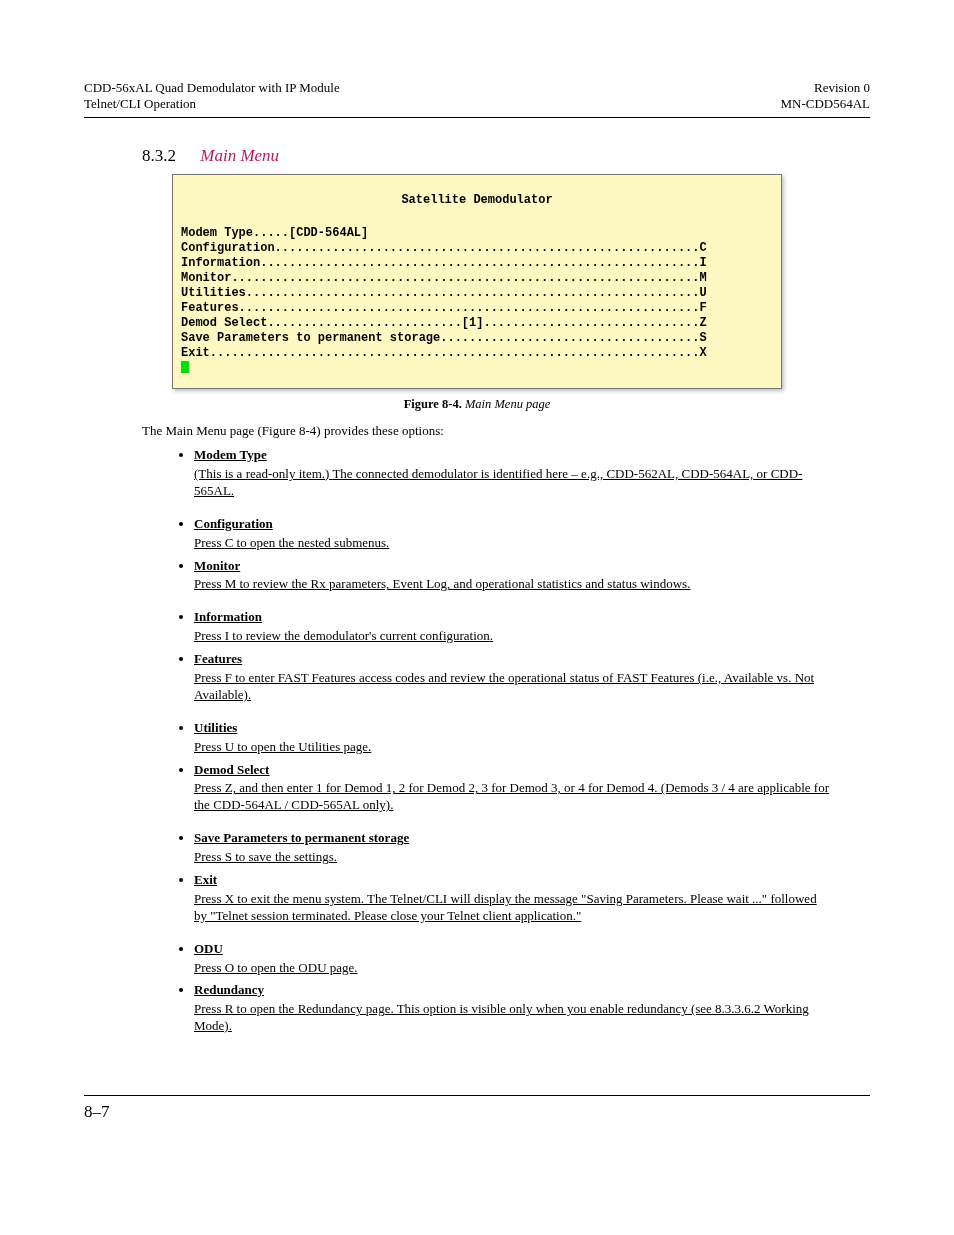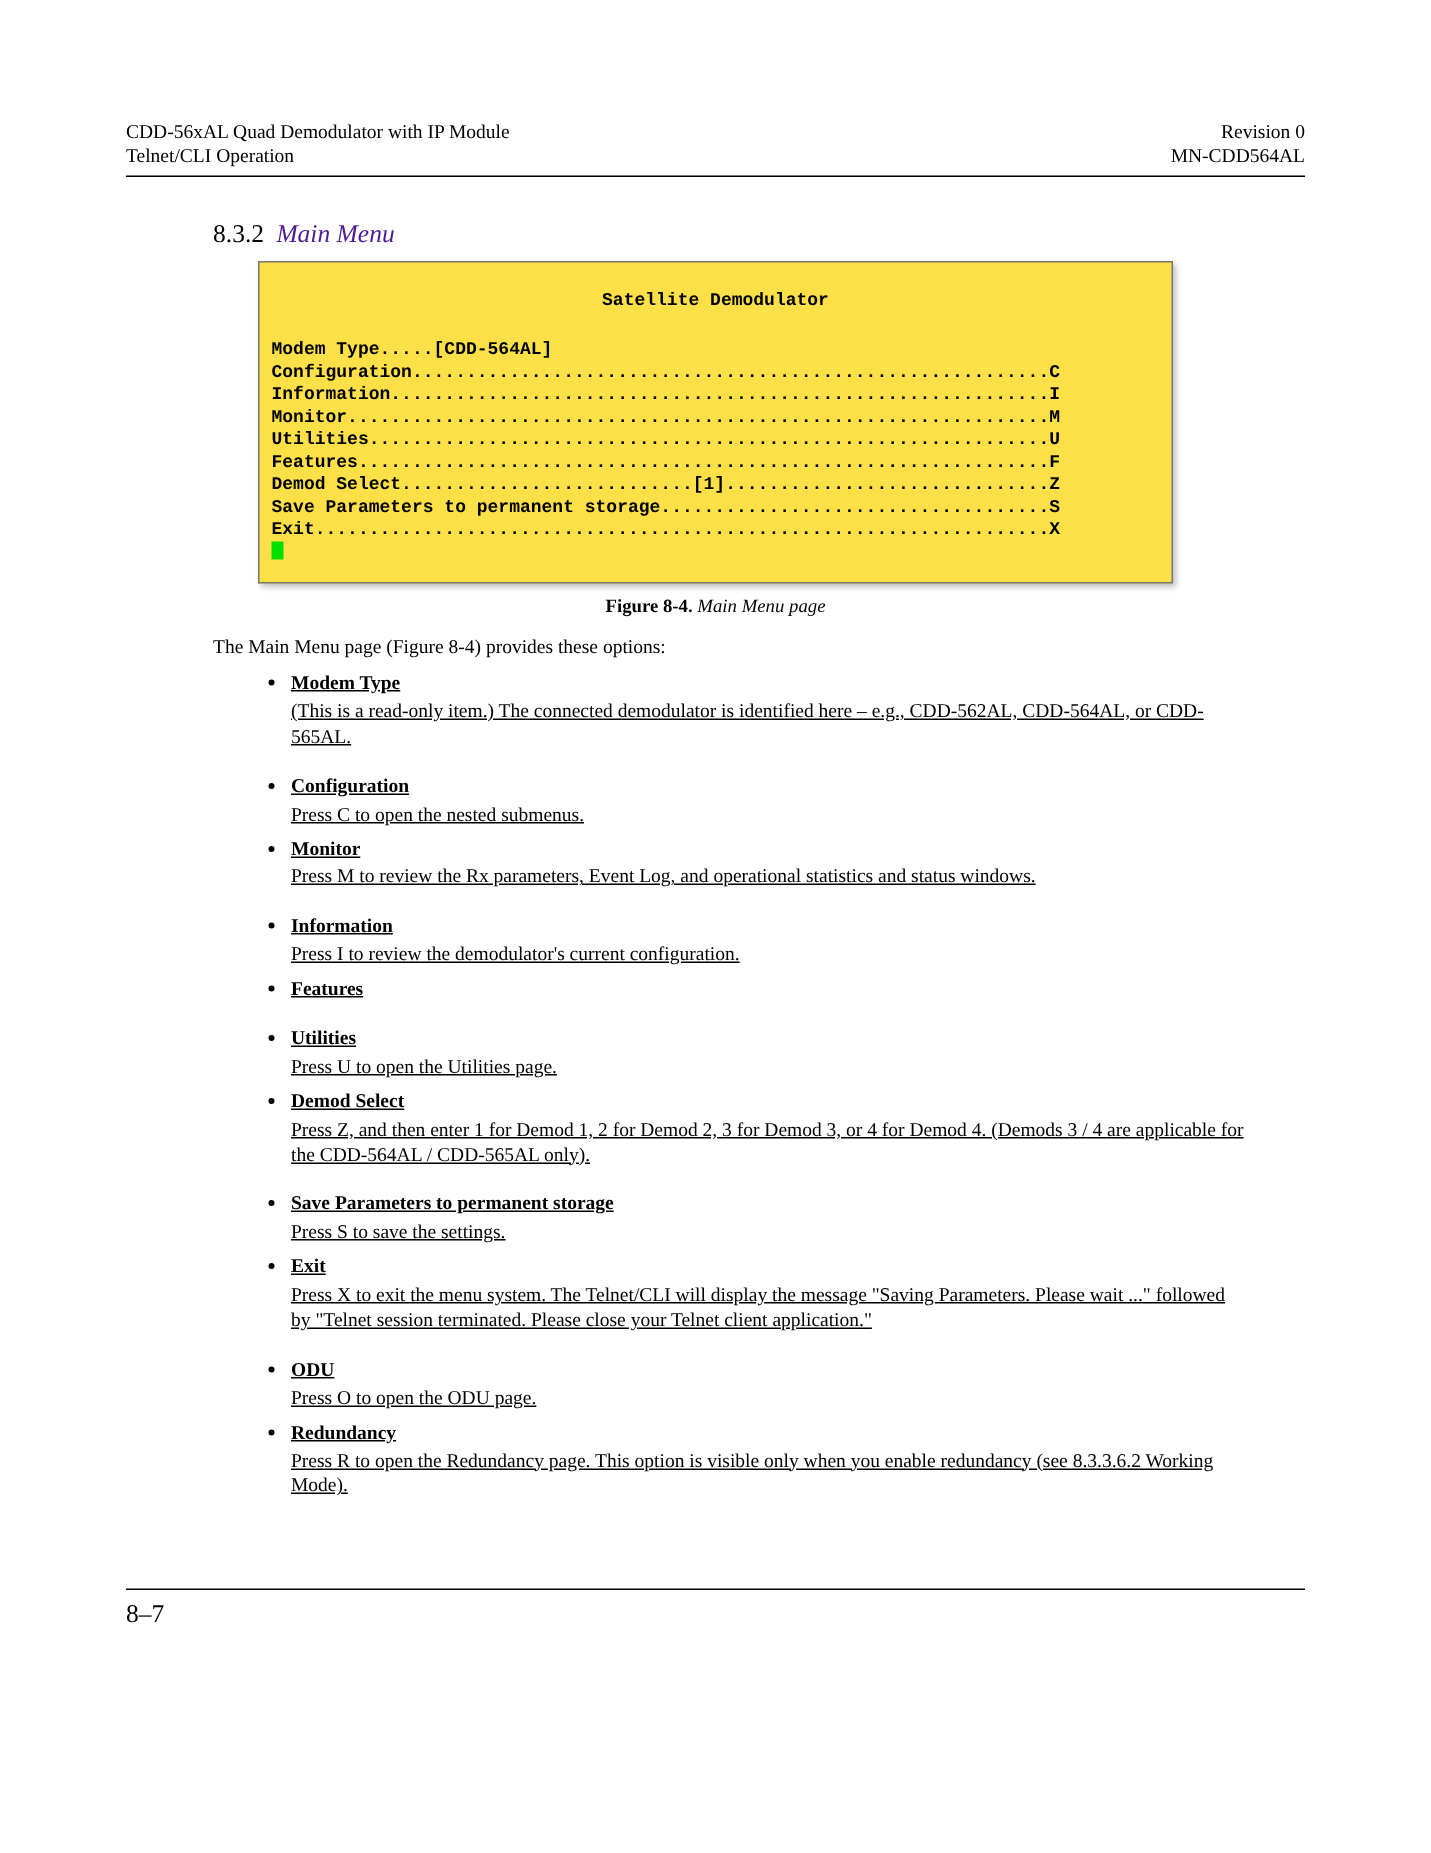--- a/index.html
+++ b/index.html
@@ -6,23 +6,23 @@
   html, body { width: 954px; height: 1235px; background: #fff; font-family: "Times New Roman", Times, serif; color: #000; }
   .page { padding: 80px 84px 40px 84px; }
   .hdr { display: flex; justify-content: space-between; font-size: 13px; line-height: 1.25; margin-bottom: 4px; }
   .hdr .left { }
   .hdr .right { text-align: right; }
   hr.top { border: none; border-top: 1.5px solid #000; margin-top: 2px; margin-bottom: 26px; }
   hr.bot { border: none; border-top: 1.5px solid #000; margin-top: 700px; margin-bottom: 6px; }
   .ftr { font-size: 17px; }
   .section-title { font-size: 17px; margin: 28px 0 6px 58px; }
   .sect-num { color: #000; }
-  .sect-txt { font-style: italic; color: #4c1d95; margin-left: 4px; }
+  .sect-txt { font-style: italic; color: #be185d; margin-left: 20px; }
   .figure { margin: 8px auto 6px auto; width: 610px; }
-  .fig-frame { border: 1px solid #777; box-shadow: 2px 2px 4px rgba(0,0,0,0.25); padding: 18px 8px 10px 8px; background: #fde047; font-family: "Courier New", monospace; font-size: 12px; line-height: 1.25; font-weight: bold; color: #000; }
+  .fig-frame { border: 1px solid #777; box-shadow: 2px 2px 4px rgba(0,0,0,0.25); padding: 18px 8px 10px 8px; background: #fef9c3; font-family: "Courier New", monospace; font-size: 12px; line-height: 1.25; font-weight: bold; color: #000; }
   .fig-title { text-align: center; margin-bottom: 18px; }
   .menu-line { white-space: pre; }
   .cursor { display: inline-block; width: 8px; height: 12px; background: #00e000; vertical-align: baseline; }
   .fig-caption { text-align: center; font-size: 12.5px; margin: 8px 0 10px 0; }
   .fig-cap-b { font-weight: bold; }
   .fig-cap-i { font-style: italic; }
   .body-para { font-size: 13px; margin: 6px 0 8px 58px; line-height: 1.35; }
   ul.items { list-style: disc; margin-left: 110px; font-size: 13px; line-height: 1.3; }
   ul.items li { margin: 6px 0 2px 0; padding-right: 40px; text-decoration: underline; }
   ul.items li .label { font-weight: bold; }
@@ -75,21 +75,21 @@
 
   <div class="body-para">The Main Menu page (Figure 8-4) provides these options:</div>
 
   <ul class="items">
     <li><span class="label">Modem Type</span><span class="desc">(This is a read-only item.) The connected demodulator is identified here – e.g., CDD-562AL, CDD-564AL, or CDD-565AL.</span></li>
     <div class="pair-gap"></div>
     <li><span class="label">Configuration</span><span class="desc">Press C to open the nested submenus.</span></li>
     <li><span class="label">Monitor</span><span class="desc">Press M to review the Rx parameters, Event Log, and operational statistics and status windows.</span></li>
     <div class="pair-gap"></div>
     <li><span class="label">Information</span><span class="desc">Press I to review the demodulator's current configuration.</span></li>
-    <li><span class="label">Features</span></li>
+    <li><span class="label">Features</span><span class="desc">Press F to enter FAST Features access codes and review the operational status of FAST Features (i.e., Available vs. Not Available).</span></li>
     <div class="pair-gap"></div>
     <li><span class="label">Utilities</span><span class="desc">Press U to open the Utilities page.</span></li>
     <li><span class="label">Demod Select</span><span class="desc">Press Z, and then enter 1 for Demod 1, 2 for Demod 2, 3 for Demod 3, or 4 for Demod 4. (Demods 3 / 4 are applicable for the CDD-564AL / CDD-565AL only).</span></li>
     <div class="pair-gap"></div>
     <li><span class="label">Save Parameters to permanent storage</span><span class="desc">Press S to save the settings.</span></li>
     <li><span class="label">Exit</span><span class="desc">Press X to exit the menu system. The Telnet/CLI will display the message "Saving Parameters. Please wait ..." followed by "Telnet session terminated. Please close your Telnet client application."</span></li>
     <div class="pair-gap"></div>
     <li><span class="label">ODU</span><span class="desc">Press O to open the ODU page.</span></li>
     <li><span class="label">Redundancy</span><span class="desc">Press R to open the Redundancy page. This option is visible only when you enable redundancy (see 8.3.3.6.2 Working Mode).</span></li>
   </ul>

